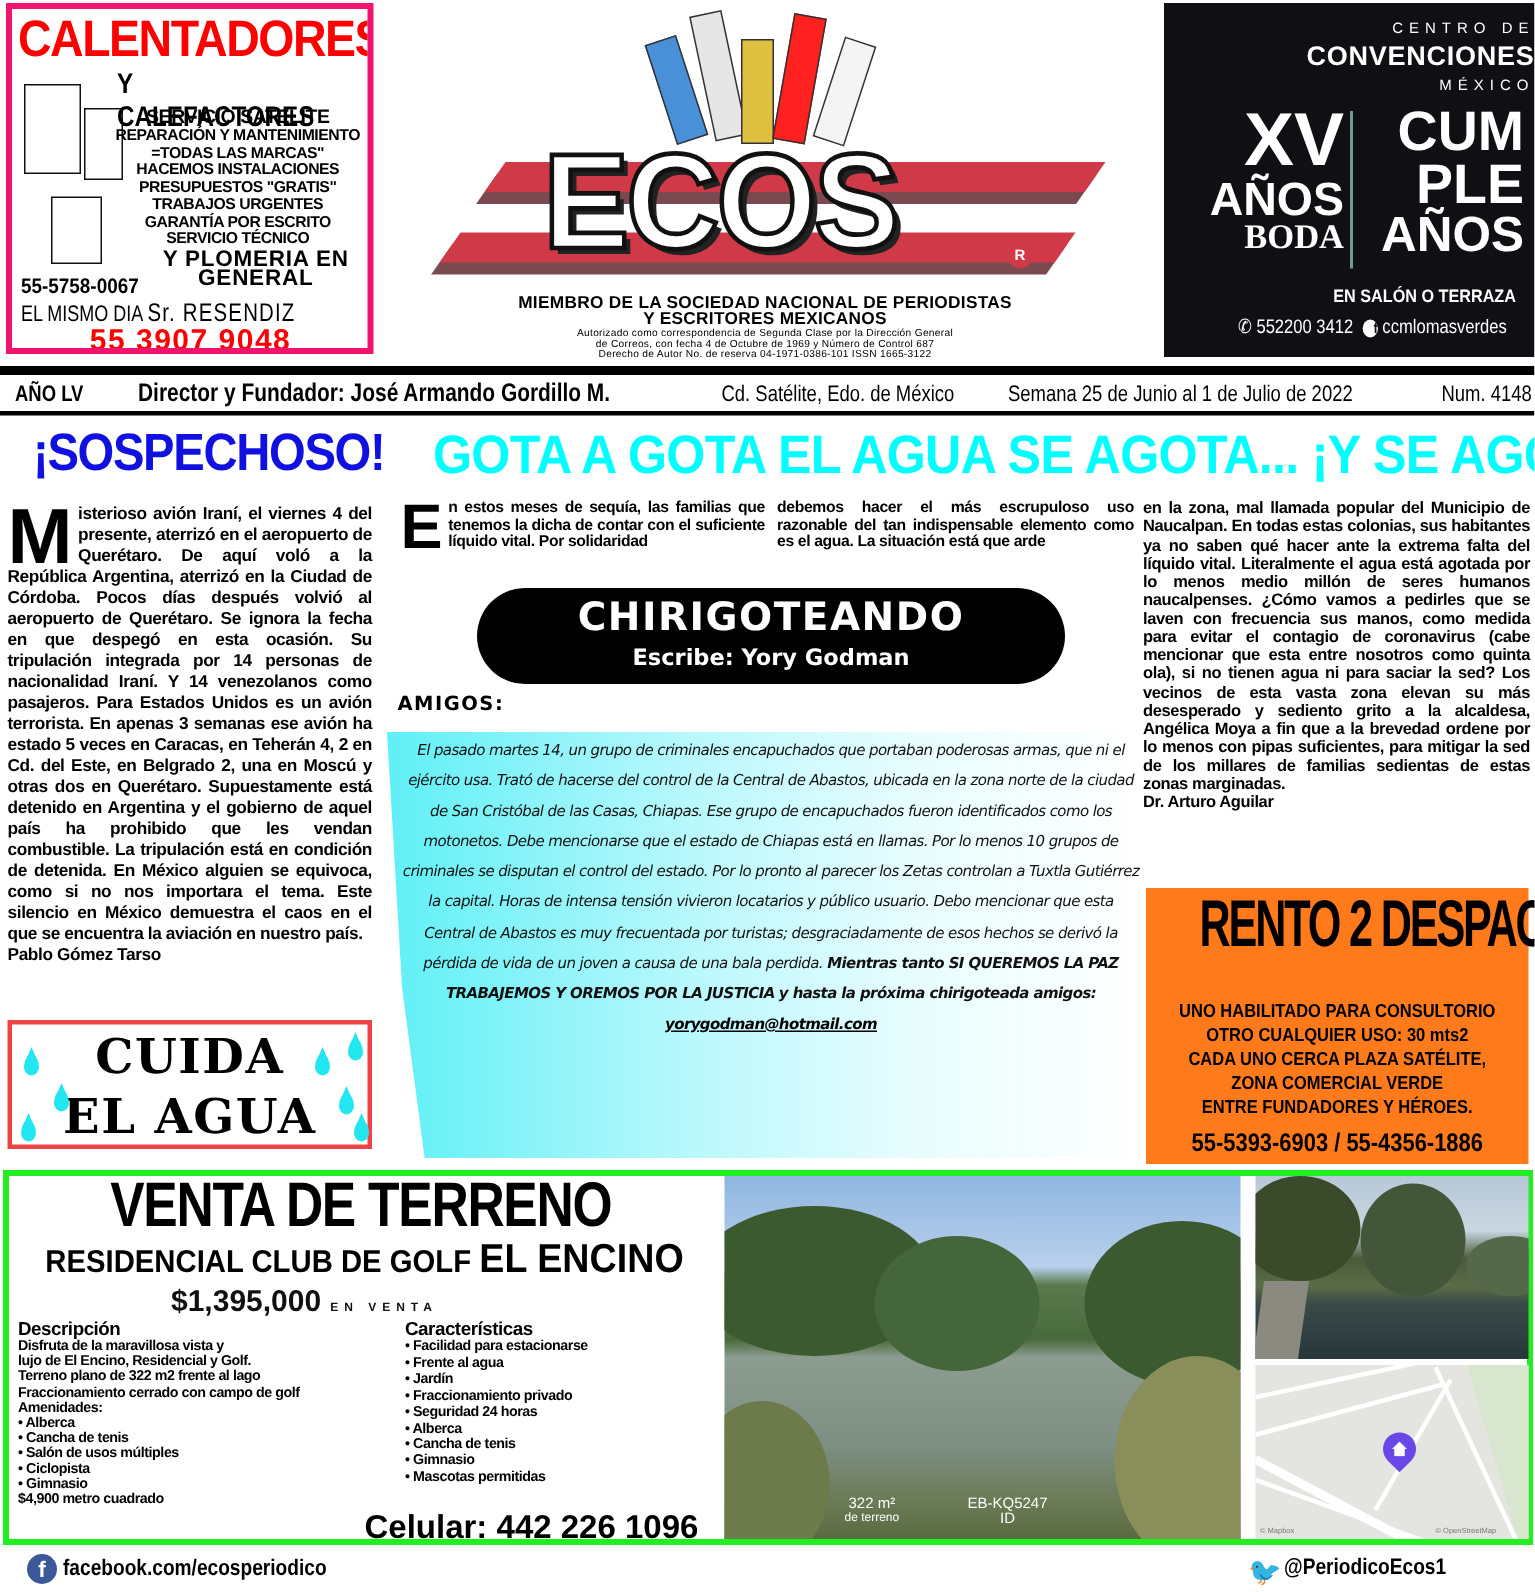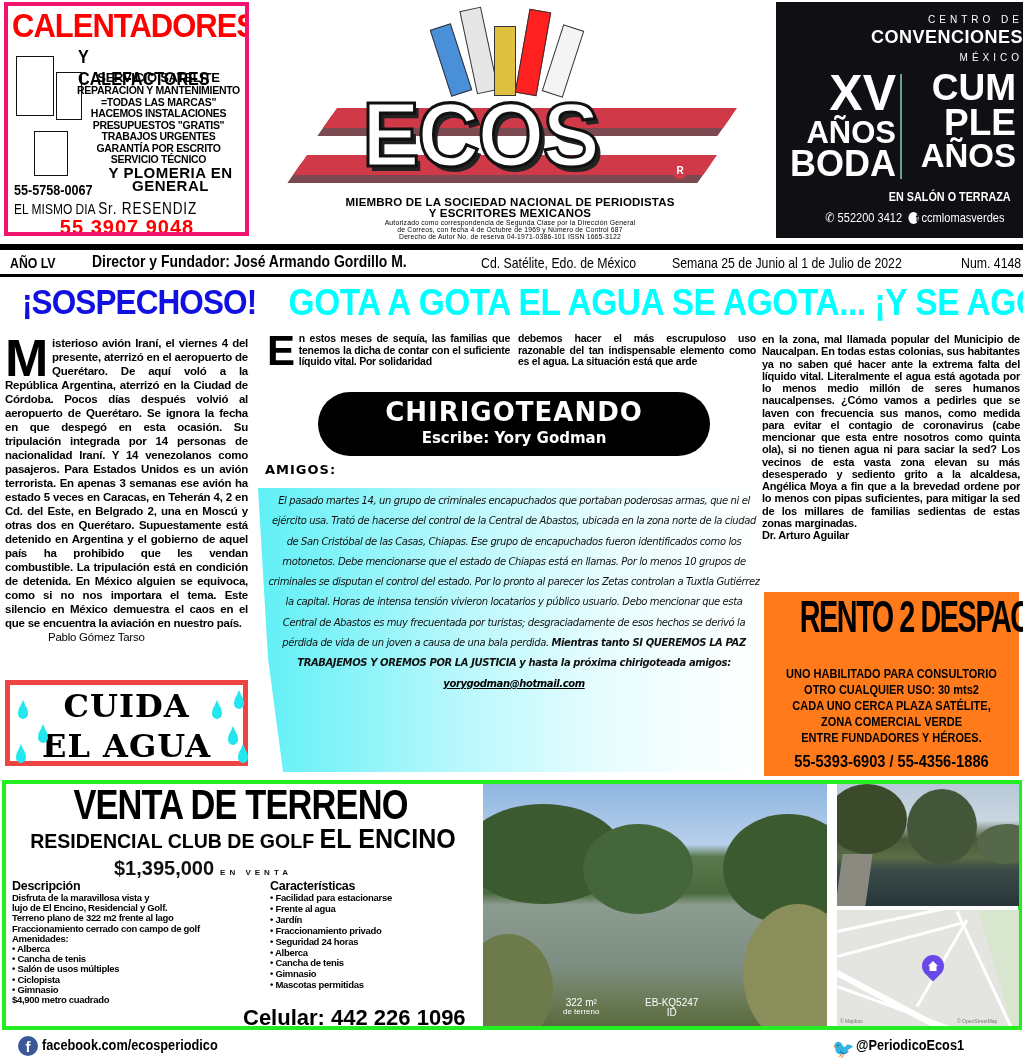--- a/index.html
+++ b/index.html
@@ -44,23 +44,23 @@
   #rule-top { left: 0; top: 244px; width: 1023px; height: 6px; background: #000; }
   #masthead { left: 0; top: 250px; width: 1023px; height: 24px; font-family: "Liberation Sans Narrow","Liberation Sans", sans-serif; font-size: 15px; }
   #masthead span { position:absolute; top: 4px; white-space: nowrap; transform: scaleX(0.82); transform-origin: left; }
   #rule-bot { left: 0; top: 274px; width: 1023px; height: 3px; background: #000; }
 
   
   #sospechoso-title { left: 10px; top: 282px; width: 240px; text-align:center; color: #1010e0; font-weight: 900; font-size: 35px; letter-spacing: -1px; transform: scaleX(0.9); transform-origin: center; }
   .body-text { font-weight: 700; font-size: 11.5px; line-height: 14px; text-align: justify; letter-spacing: -0.25px; }
   #sospechoso-body { left: 5px; top: 336px; width: 243px; }
   .dropcap { float: left; font-weight: 900; font-size: 52px; line-height: 40px; margin: 2px 4px 0 0; }
-  #sospechoso-author { font-weight: 400; margin-left: 43px; }
-
-  #cuida { left: 5px; top: 680px; width: 243px; height: 86px; border: 5px solid #ef4444; background:#fff; }
+  #sospechoso-author { font-weight: 700; }
+
+  #cuida { left: 5px; top: 680px; width: 243px; height: 86px; border: 3px solid #ef4444; background:#fff; }
   #cuida .t { position:absolute; width: 100%; text-align:center; font-family: "DejaVu Serif", serif; font-weight: 900; font-size: 32px; letter-spacing: 1px; }
   .drop { position:absolute; width: 10px; height: 14px; background: #22e6f0; border-radius: 50% 50% 50% 50% / 60% 60% 40% 40%; }
   .drop::before { content:""; position:absolute; left: 2px; top: -5px; border-left: 3px solid transparent; border-right: 3px solid transparent; border-bottom: 7px solid #22e6f0; }
 
   
   #headline { left: 262px; top: 282px; width: 760px; text-align:center; color: #00ffff; font-weight: 900; font-size: 36px; letter-spacing: -0.5px; white-space: nowrap; transform: scaleX(0.93); transform-origin: center; }
 
   #gota-col1 { left: 267px; top: 333px; width: 243px; font-size: 10.5px; line-height: 11.5px; }
   #gota-col1 .dropcap { font-size: 42px; line-height: 32px; }
   #gota-col2 { left: 518px; top: 333px; width: 238px; font-size: 10.5px; line-height: 11.5px; }
@@ -170,21 +170,21 @@
   </div>
 </div>
 
 <div id="ad-conv" class="abs">
   <div class="c1">CENTRO DE</div>
   <div class="c2">CONVENCIONES</div>
   <div class="c3">MÉXICO</div>
   <div class="left">
     <div style="font-size:50px;">XV</div>
     <div style="font-size:31px;">AÑOS</div>
-    <div style="font-size:36px;">BODA</div>
+    <div style="font-size:23px;font-family:Liberation Serif, serif;">BODA</div>
   </div>
   <div class="divider"></div>
   <div class="right">
     <div style="font-size:37px;">CUM</div>
     <div style="font-size:37px;">PLE</div>
     <div style="font-size:33px;">AÑOS</div>
   </div>
   <div class="terraza">EN SALÓN O TERRAZA</div>
   <div class="contact">
     <span>✆</span>

